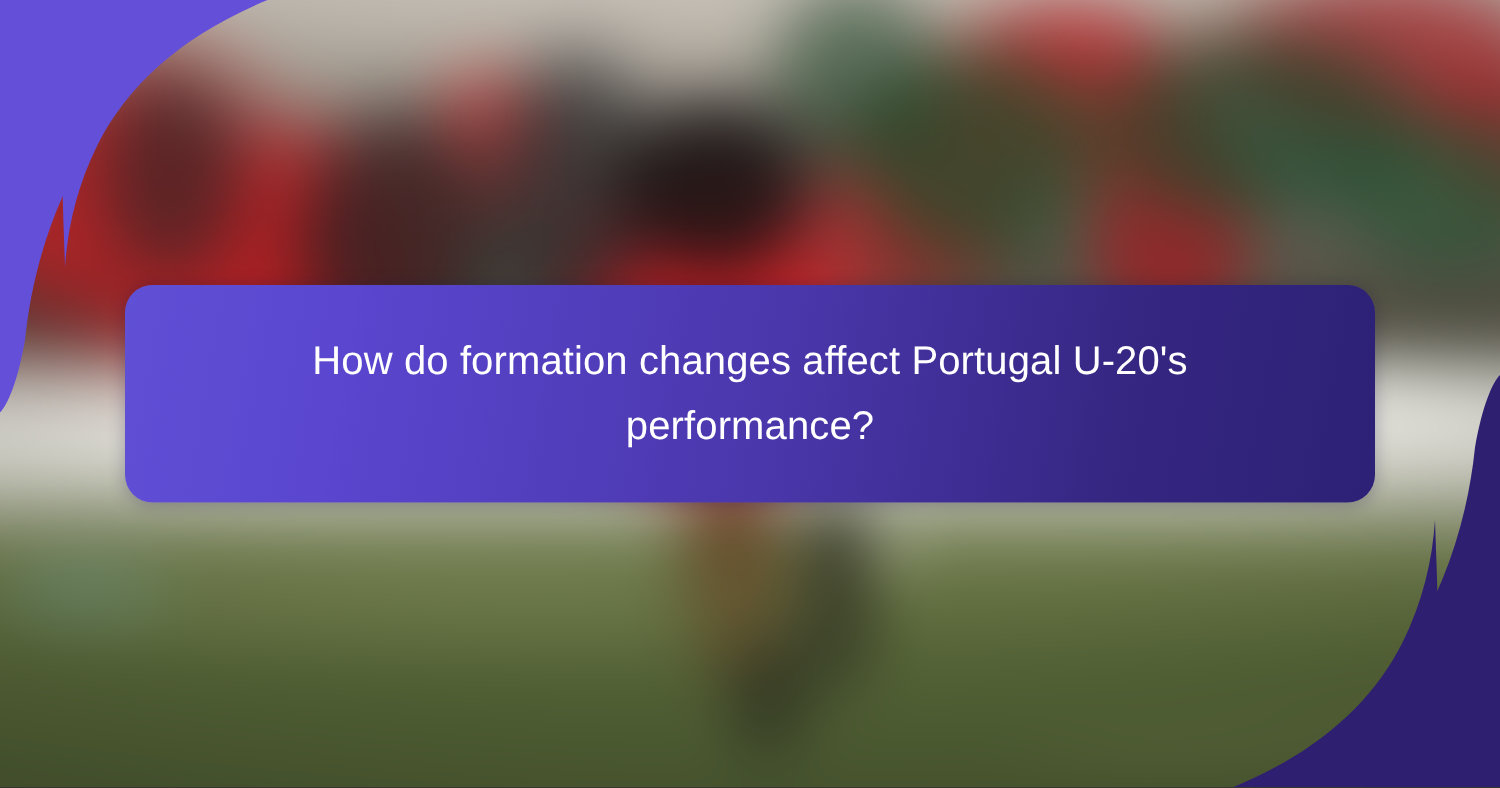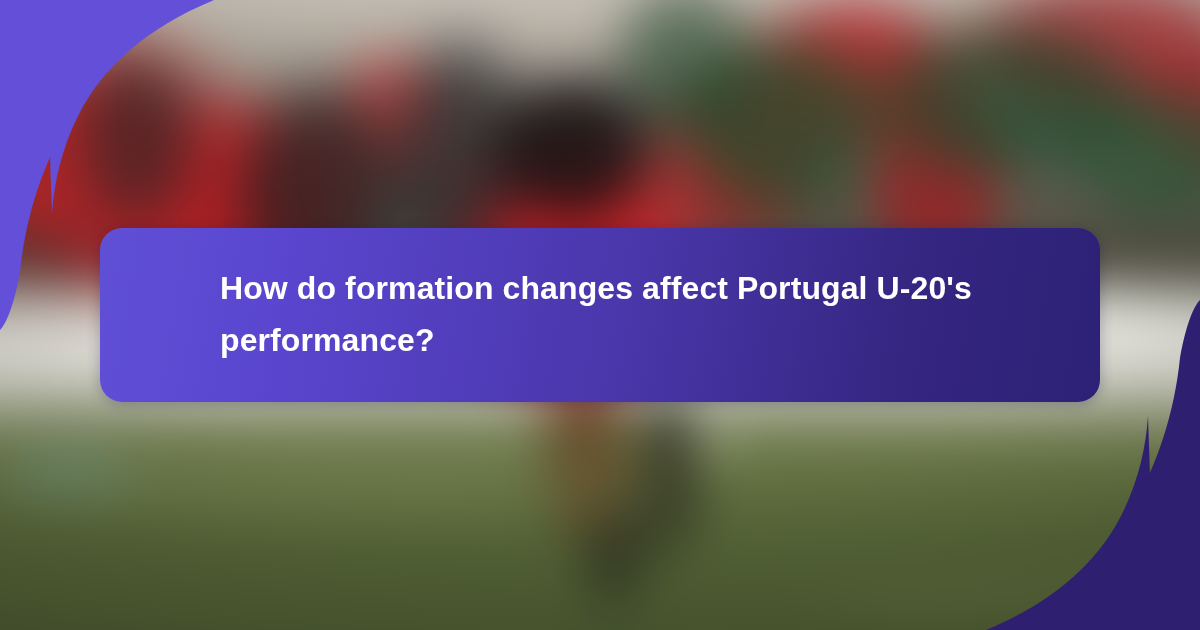--- a/index.html
+++ b/index.html
@@ -123,22 +123,23 @@
     border-radius: 22px;
     background: linear-gradient(100deg, #6050d6 0%, #5a46cf 18%, #4a37ab 52%, #352681 80%, #2c2176 100%);
     display: flex;
     align-items: center;
     justify-content: center;
     box-shadow: 0 2px 14px rgba(20,10,60,0.28);
   }
   .headline-text {
     color: #ffffff;
     font-size: 32px;
-    font-weight: 700;
+    font-weight: 400;
     line-height: 1.62;
+    text-align: center;
     letter-spacing: 0.1px;
     max-width: 760px;
     padding: 0 24px;
     text-rendering: optimizeLegibility;
   }
 </style>
 </head>
 <body>
 
 <div id="stage">

